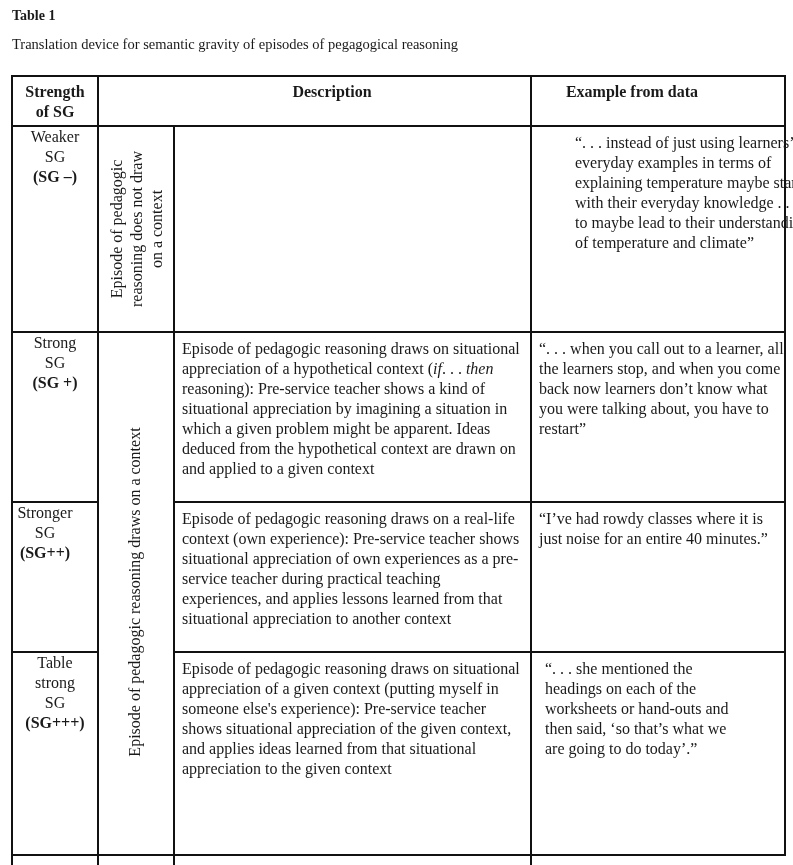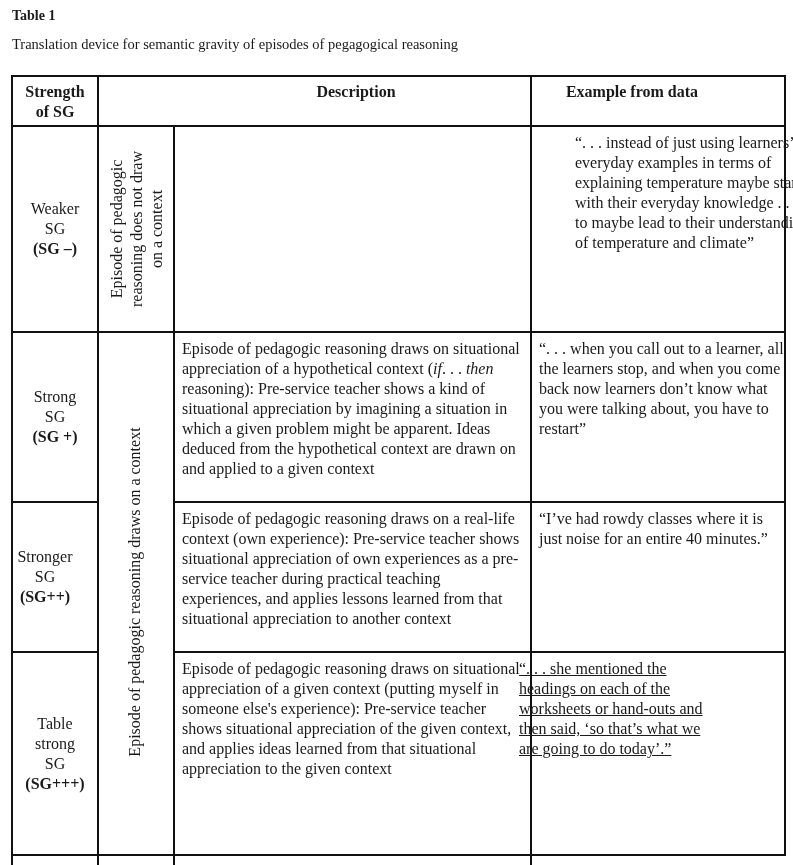--- a/index.html
+++ b/index.html
@@ -18,21 +18,21 @@
   .grid { position: absolute; left: 0; top: 0; width: 793px; height: 865px; }
   .line { position: absolute; background: #111; }
   .h { height: 2px; }
   .v { width: 1.5px; }
   .cell { position: absolute; box-sizing: border-box; }
   .hdr {
     font-weight: bold; font-size: 16px; text-align: center; line-height: 20px;
   }
   .strength {
     font-size: 16px; text-align: center; line-height: 20px;
-    display: flex; align-items: center; justify-content: center;
+    display: flex; justify-content: center;
   }
   .strength .code { font-weight: bold; }
   .desc, .ex {
     font-size: 16px; line-height: 20px; padding: 6px 8px 0 8px;
   }
   .rot {
     position: absolute; font-size: 16px; line-height: 20px; text-align: center;
     transform: rotate(-90deg); transform-origin: center center; white-space: nowrap;
   }
 </style>
@@ -56,21 +56,21 @@
   <div class="line v" style="left:11px; top:75px; height:790px;"></div>
   <div class="line v" style="left:97px; top:75px; height:790px;"></div>
   <div class="line v" style="left:173px; top:125px; height:740px;"></div>
   <div class="line v" style="left:530px; top:75px; height:790px;"></div>
   <div class="line v" style="left:784px; top:75px; height:781px;"></div>
 
   <div class="cell hdr" style="left:12px; top:82px; width:86px;">
     <div>Strength</div>
     <div>of SG</div>
   </div>
-  <div class="cell hdr" style="left:98px; top:82px; width:516px;">Description</div>
+  <div class="cell hdr" style="left:98px; top:82px; width:468px;">Description</div>
   <div class="cell hdr" style="left:531px; top:82px; width:202px;">Example from data</div>
 
   <div class="cell strength" style="left:12px; top:127px; width:86px; height:204px;">
     <div>
       <div>Weaker</div>
       <div>SG</div>
       <div class="code">(SG –)</div>
     </div>
   </div>
   <div class="rot" style="left:35px; top:199px; width:204px; height:60px;">
@@ -102,16 +102,16 @@
 
   <div class="cell strength" style="left:12px; top:653px; width:86px; height:201px;">
     <div>
       <div>Table</div>
       <div>strong</div>
       <div>SG</div>
       <div class="code">(SG+++)</div>
     </div>
   </div>
   <div class="cell desc" style="left:174px; top:653px; width:356px;">Episode of pedagogic reasoning draws on situational appreciation of a given context (putting myself in someone else's experience): Pre-service teacher shows situational appreciation of the given context, and applies ideas learned from that situational appreciation to the given context</div>
-  <div class="cell ex" style="left:511px; top:653px; width:207px;text-decoration:underline;">“. . . she mentioned the headings on each of the worksheets or hand-outs and then said, ‘so that’s what we are going to do today’.”</div>
+  <div class="cell ex" style="left:537px; top:653px; width:207px;">“. . . she mentioned the headings on each of the worksheets or hand-outs and then said, ‘so that’s what we are going to do today’.”</div>
 
   <div class="rot" style="left:-90px; top:582px; width:450px; height:20px;">Episode of pedagogic reasoning draws on a context</div>
 </div>
 
 </body></html>

